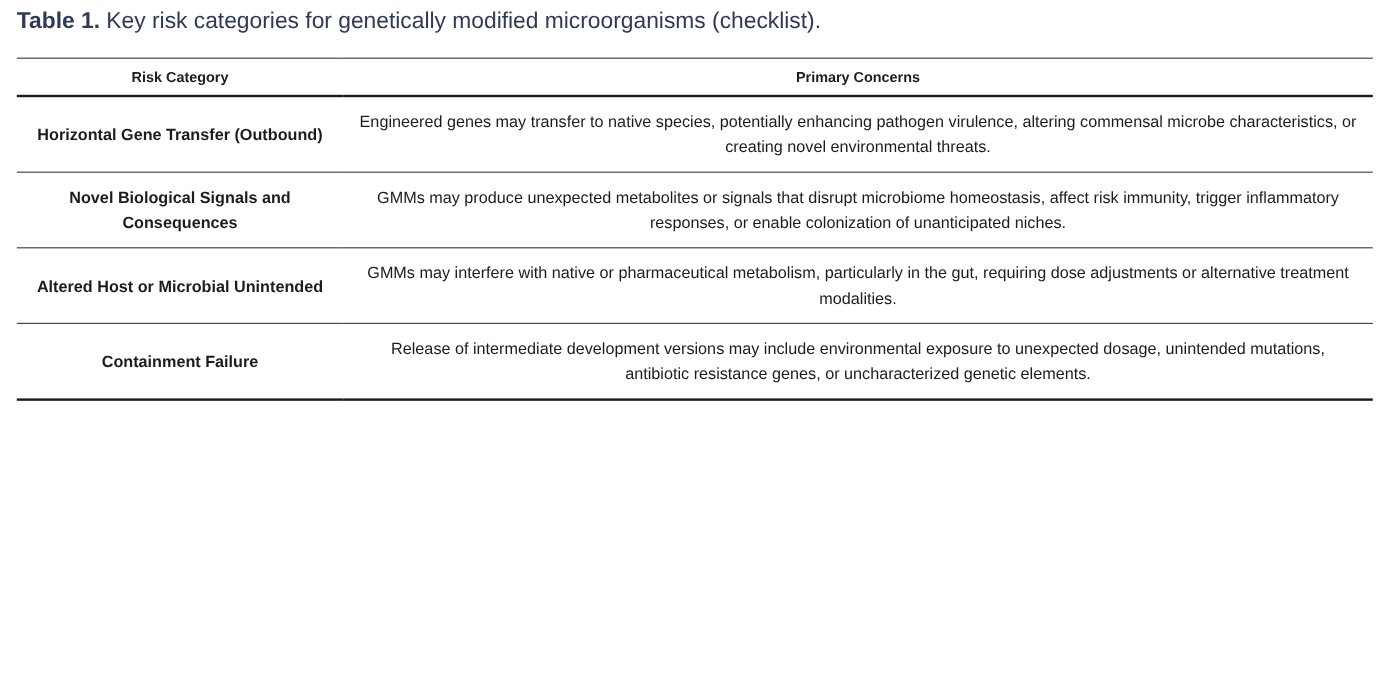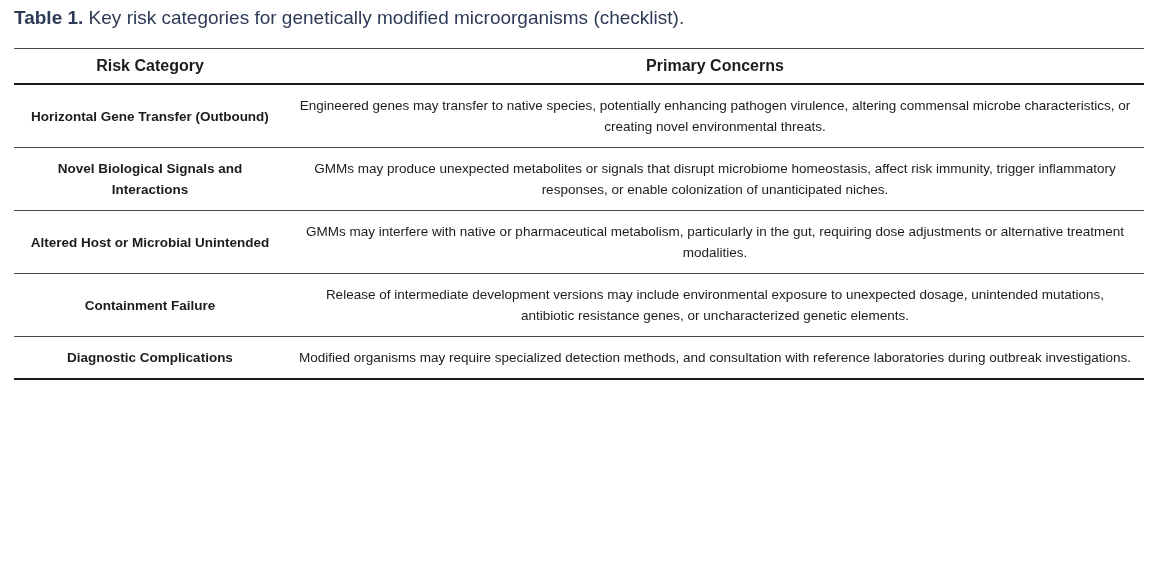--- a/index.html
+++ b/index.html
@@ -21,21 +21,21 @@
     line-height: 19px;
     color: var(--caption, #2e3b57);
   }
   .caption b { font-weight: 700; }
   table.risk-table {
     width: 1130px;
     border-collapse: collapse;
     border-top: 1px solid var(--rule, #4a4a4a);
   }
   table.risk-table th {
-    font-size: 16px;
+    font-size: 12px;
     font-weight: 700;
     color: var(--text, #16181d);
     text-align: center;
     padding: 8px 6px;
     border-bottom: 2px solid var(--rule_strong, #1a1a1a);
   }
   table.risk-table td {
     font-size: 13.5px;
     color: var(--text, #1c1c1c);
     text-align: center;
@@ -68,31 +68,27 @@
         <th class="cat">Risk Category</th>
         <th class="con">Primary Concerns</th>
       </tr>
     </thead>
     <tbody>
       <tr>
         <td class="cat">Horizontal Gene Transfer (Outbound)</td>
         <td class="con">Engineered genes may transfer to native species, potentially enhancing pathogen virulence, altering commensal microbe characteristics, or creating novel environmental threats.</td>
       </tr>
       <tr>
-        <td class="cat">Novel Biological Signals and Interactions</td>
+        <td class="cat">Novel Biological Signals and Consequences</td>
         <td class="con">GMMs may produce unexpected metabolites or signals that disrupt microbiome homeostasis, affect risk immunity, trigger inflammatory responses, or enable colonization of unanticipated niches.</td>
       </tr>
       <tr>
         <td class="cat">Altered Host or Microbial Unintended</td>
         <td class="con">GMMs may interfere with native or pharmaceutical metabolism, particularly in the gut, requiring dose adjustments or alternative treatment modalities.</td>
       </tr>
       <tr>
         <td class="cat">Containment Failure</td>
         <td class="con">Release of intermediate development versions may include environmental exposure to unexpected dosage, unintended mutations, antibiotic resistance genes, or uncharacterized genetic elements.</td>
       </tr>
-      <tr>
-        <td class="cat">Diagnostic Complications</td>
-        <td class="con">Modified organisms may require specialized detection methods, and consultation with reference laboratories during outbreak investigations.</td>
-      </tr>
     </tbody>
   </table>
 
 </div>
 
 </body></html>

